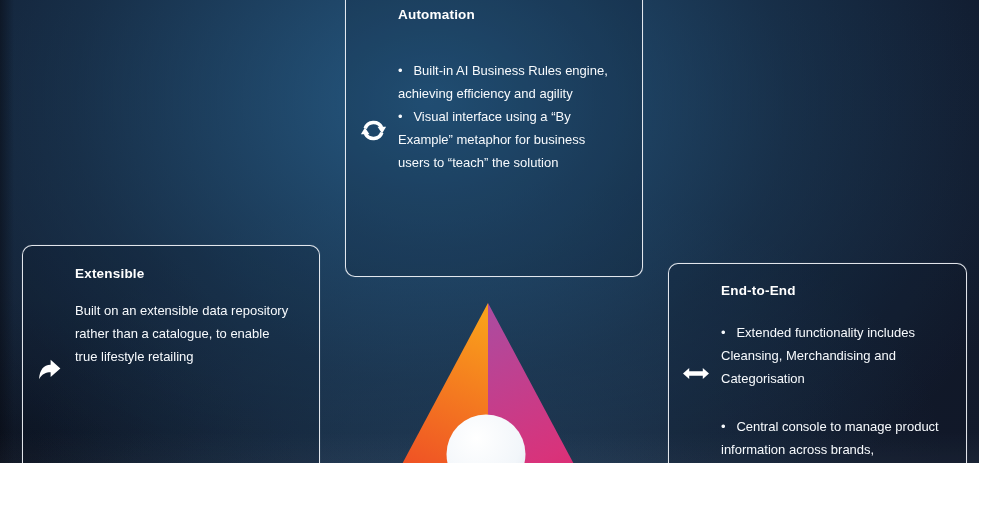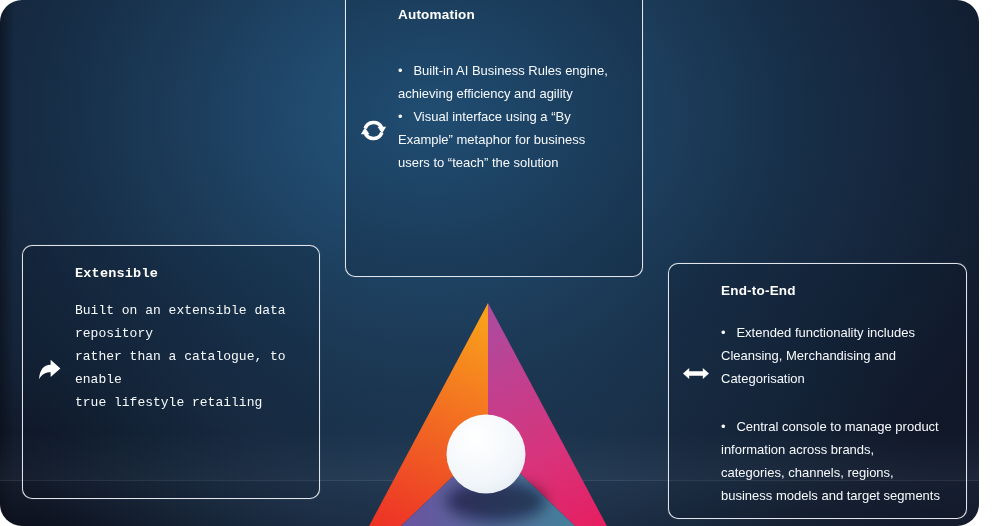--- a/index.html
+++ b/index.html
@@ -12,30 +12,29 @@
     position: relative;
     width: 1000px;
     height: 526px;
     background: #ffffff;
     overflow: hidden;
   }
   .slide {
     position: absolute;
     left: 0; top: 0;
     width: 979px;
-    height: 526px;
+    height: 463px;
     overflow: hidden;
     background-color: #131b2c;
     background-image:
       linear-gradient(90deg, rgba(8,11,20,0.55) 0px, rgba(8,11,20,0) 14px),
       radial-gradient(900px 700px at 44% 22%, rgba(41,100,145,0.85), rgba(32,75,110,0.45) 40%, rgba(19,27,44,0) 70%),
       radial-gradient(700px 420px at 50% 98%, rgba(55,95,130,0.28), rgba(19,27,44,0) 65%),
       radial-gradient(520px 320px at 0% 105%, rgba(5,8,16,0.55), rgba(5,8,16,0) 60%),
       linear-gradient(180deg, #10182a 0%, #131b2c 100%);
-    border-radius: 22px;
   }
   .floor-glow {
     position: absolute;
     left: 0; right: 0;
     top: 432px;
     height: 48px;
     background: linear-gradient(180deg, rgba(140,170,200,0) 0%, rgba(140,170,200,0.09) 100%);
   }
   .floor-line {
     position: absolute;
@@ -85,21 +84,21 @@
     content: "\2022\00a0\00a0\00a0";
     color: #f7fafd;
   }
 
   .card-automation { left: 345px; top: -40px; width: 298px; height: 317px; }
   .card-automation .card-inner { padding-top: 45px; padding-right: 24px; }
   .card-automation .card-text.first { margin-top: 35px; }
   .card-automation .card-text + .card-text { }
 
   .card-extensible { left: 22px; top: 245px; width: 298px; height: 254px; }
-  .card-extensible .card-inner { padding-top: 19px; padding-right: 4px; font-family: Liberation Mono, monospace; }
+  .card-extensible .card-inner { padding-top: 19px; padding-right: 4px; }
   .card-extensible .card-text.first { margin-top: 16px; }
 
   .card-endtoend { left: 668px; top: 263px; width: 299px; height: 256px; }
   .card-endtoend .card-inner { padding-top: 18px; padding-right: 8px; }
   .card-endtoend .card-text.first { margin-top: 21px; }
   .card-endtoend .card-text + .card-text { margin-top: 25px; }
 
   .icon {
     position: absolute;
     display: block;

